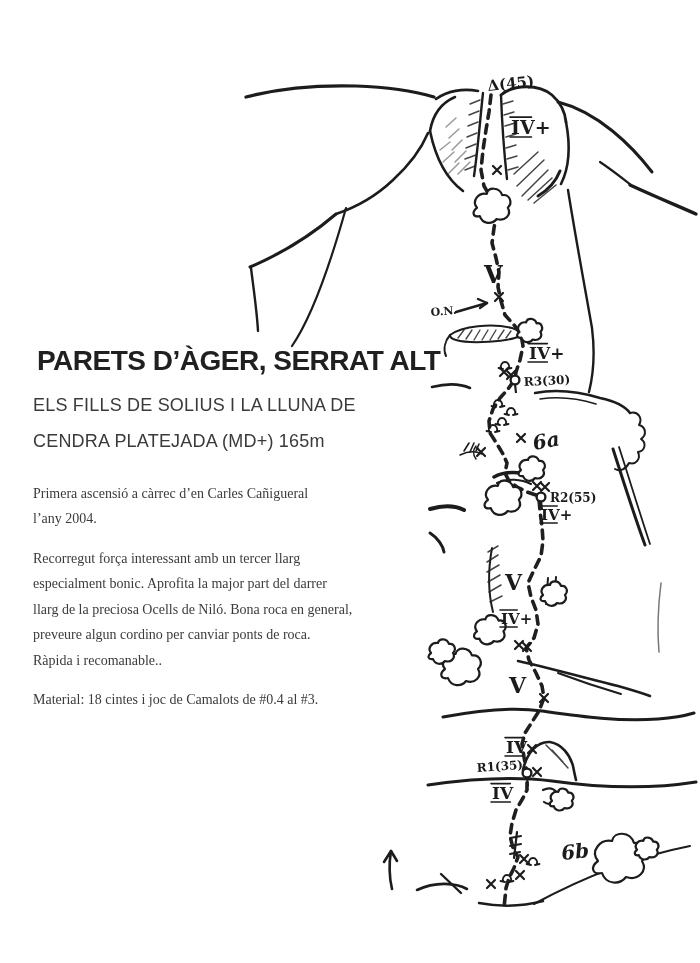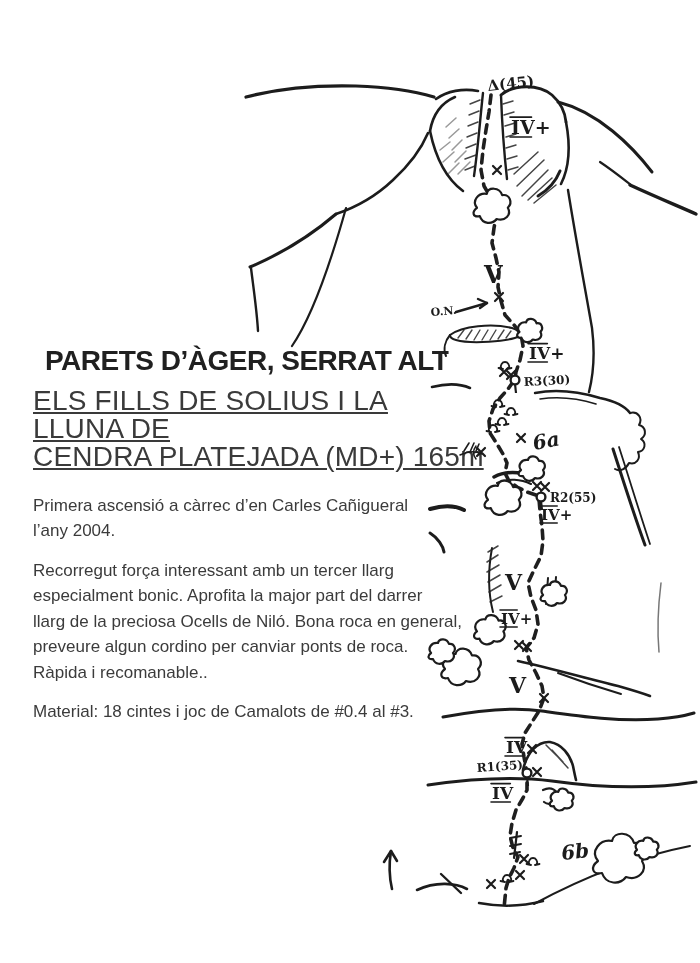--- a/index.html
+++ b/index.html
@@ -1,24 +1,24 @@
 <!DOCTYPE html>
 <html><head>
 <meta charset="utf-8">
 <style>
   html,body{margin:0;padding:0;background:#888;}
   .page{position:relative;width:700px;height:963px;background:#fff;overflow:hidden;
         font-family:"Liberation Sans",sans-serif;}
   .content{position:absolute;left:33px;top:346px;width:452px;z-index:2;}
   h1[data-name="page-title"]{font-family:"Liberation Sans",sans-serif;font-weight:700;
-     font-size:28px;line-height:1.1;letter-spacing:-0.5px;color:#202020;margin:0 0 10px 12px;}
+     font-size:28px;line-height:1.1;letter-spacing:-0.5px;color:#202020;margin:0 0 10px 4px;}
   h2[data-name="route-name"]{font-family:"Liberation Sans",sans-serif;font-weight:400;
-     font-size:28px;line-height:28px;letter-spacing:0.2px;color:#3a3a3a;margin:0 0 22px 0;
-     white-space:pre-line;text-decoration:underline;}
-  .content p{font-family:Liberation Sans, sans-serif;font-size:17px;line-height:25.5px;
+     font-size:18px;line-height:36px;letter-spacing:0.2px;color:#3a3a3a;margin:0 0 22px 0;
+     white-space:pre-line;}
+  .content p{font-family:Liberation Serif, serif;font-size:14px;line-height:25.5px;
      color:#3b3b3b;margin:0 0 14px 0;white-space:pre-line;}
   svg.topo{position:absolute;left:0;top:0;z-index:3;pointer-events:none;}
   .topo-label{font-family:"DejaVu Serif",serif;font-weight:700;fill:#1b1b1b;}
   .topo-label.it{font-style:italic;}
 </style>
 </head>
 <body>
 
 <div class="page" data-name="guidebook-page">
 

